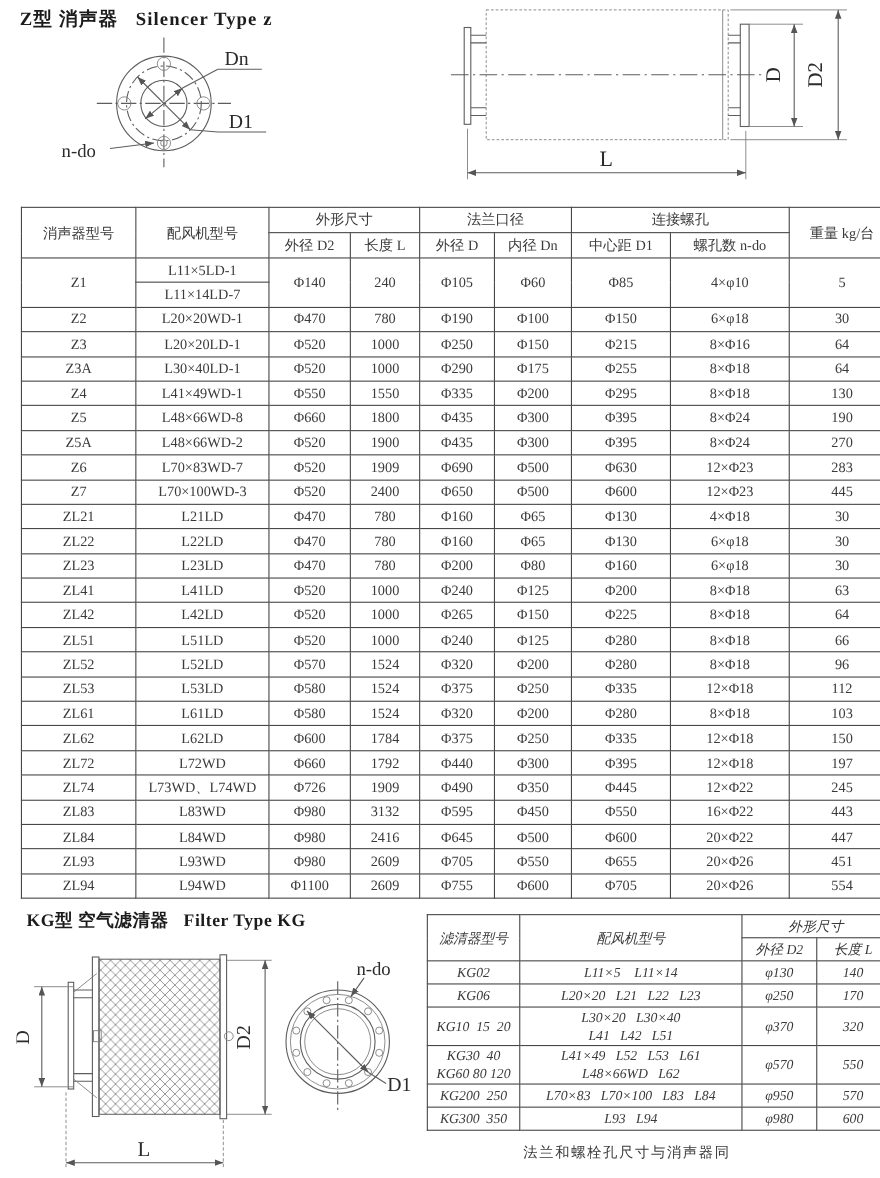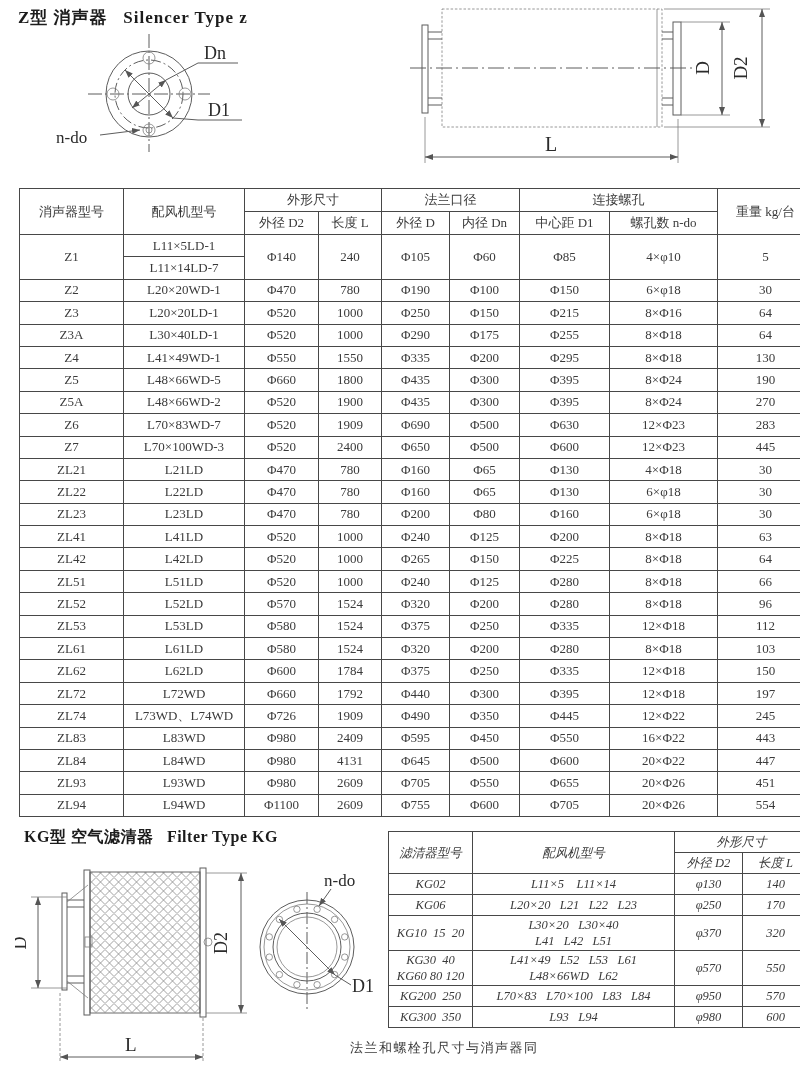--- a/index.html
+++ b/index.html
@@ -13,21 +13,21 @@
   #tbl-main{position:absolute;left:3px;top:188px;width:794px;border:1.5px solid #474747;}
   #tbl-main th,#tbl-main td{border:1px solid #474747;text-align:center;vertical-align:middle;
       padding:0 2px;font-weight:normal;font-size:13px;color:#3a3a3a;white-space:nowrap;overflow:hidden;}
   #tbl-main thead th{height:22px;}
   #tbl-main td{height:21.4px;}
   #tbl-kg{position:absolute;left:372px;top:831px;width:420px;border:1.3px solid #474747;font-style:italic;}
   #tbl-kg th,#tbl-kg td{border:1px solid #474747;text-align:center;vertical-align:middle;
       padding:1px 2px;font-weight:normal;font-size:12.5px;color:#3a3a3a;line-height:16px;white-space:pre-wrap;}
   #tbl-kg th{height:18px;}
   #tbl-kg td{height:18px;}
-  #note{left:350px;top:1039px;width:440px;text-align:left;font-size:13px;color:#3a3a3a;letter-spacing:1.5px;}
+  #note{left:350px;top:1039px;width:440px;text-align:center;font-size:13px;color:#3a3a3a;letter-spacing:1.5px;}
   svg .ln{stroke:#5d5d5d;stroke-width:1;fill:none;}
   svg .thin{stroke:#7d7d7d;stroke-width:0.8;fill:none;}
   svg text{font-family:"Liberation Serif","DejaVu Serif",serif;fill:#2b2b2b;}
 </style>
 </head>
 <body>
 
 <svg class="abs" style="width:0;height:0" aria-hidden="true">
   <defs>
     <marker id="arE" orient="auto" markerWidth="9" markerHeight="7" refX="8" refY="3">
@@ -181,21 +181,21 @@
         <td>Φ550</td>
         <td>1550</td>
         <td>Φ335</td>
         <td>Φ200</td>
         <td>Φ295</td>
         <td>8×Φ18</td>
         <td>130</td>
       </tr>
       <tr>
         <td>Z5</td>
-        <td>L48×66WD-5</td>
+        <td>L48×66WD-8</td>
         <td>Φ660</td>
         <td>1800</td>
         <td>Φ435</td>
         <td>Φ300</td>
         <td>Φ395</td>
         <td>8×Φ24</td>
         <td>190</td>
       </tr>
       <tr>
         <td>Z5A</td>
@@ -359,32 +359,32 @@
         <td>Φ490</td>
         <td>Φ350</td>
         <td>Φ445</td>
         <td>12×Φ22</td>
         <td>245</td>
       </tr>
       <tr>
         <td>ZL83</td>
         <td>L83WD</td>
         <td>Φ980</td>
-        <td>2409</td>
+        <td>3132</td>
         <td>Φ595</td>
         <td>Φ450</td>
         <td>Φ550</td>
         <td>16×Φ22</td>
         <td>443</td>
       </tr>
       <tr>
         <td>ZL84</td>
         <td>L84WD</td>
         <td>Φ980</td>
-        <td>4131</td>
+        <td>2416</td>
         <td>Φ645</td>
         <td>Φ500</td>
         <td>Φ600</td>
         <td>20×Φ22</td>
         <td>447</td>
       </tr>
       <tr>
         <td>ZL93</td>
         <td>L93WD</td>
         <td>Φ980</td>

